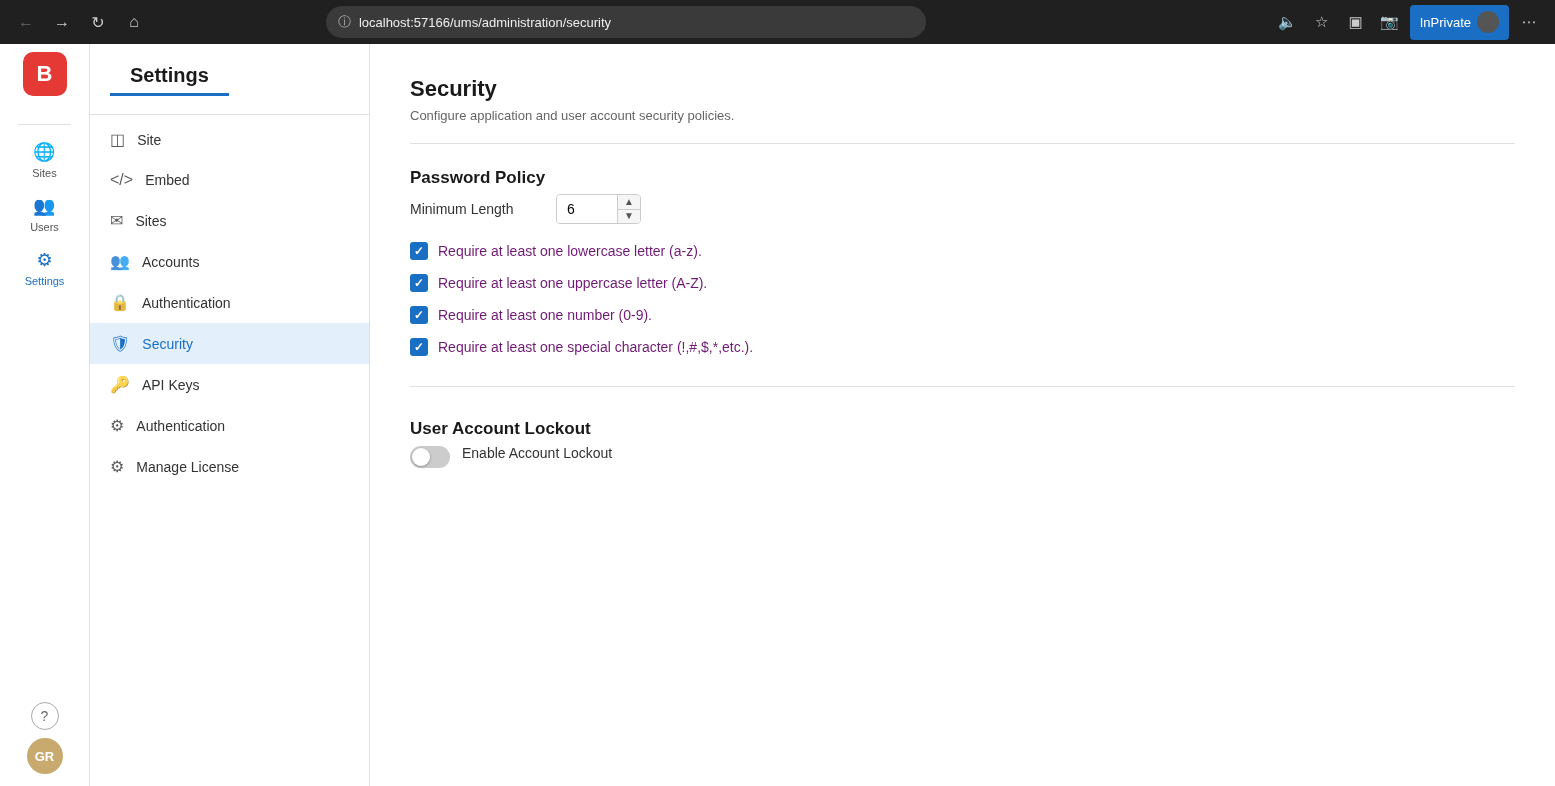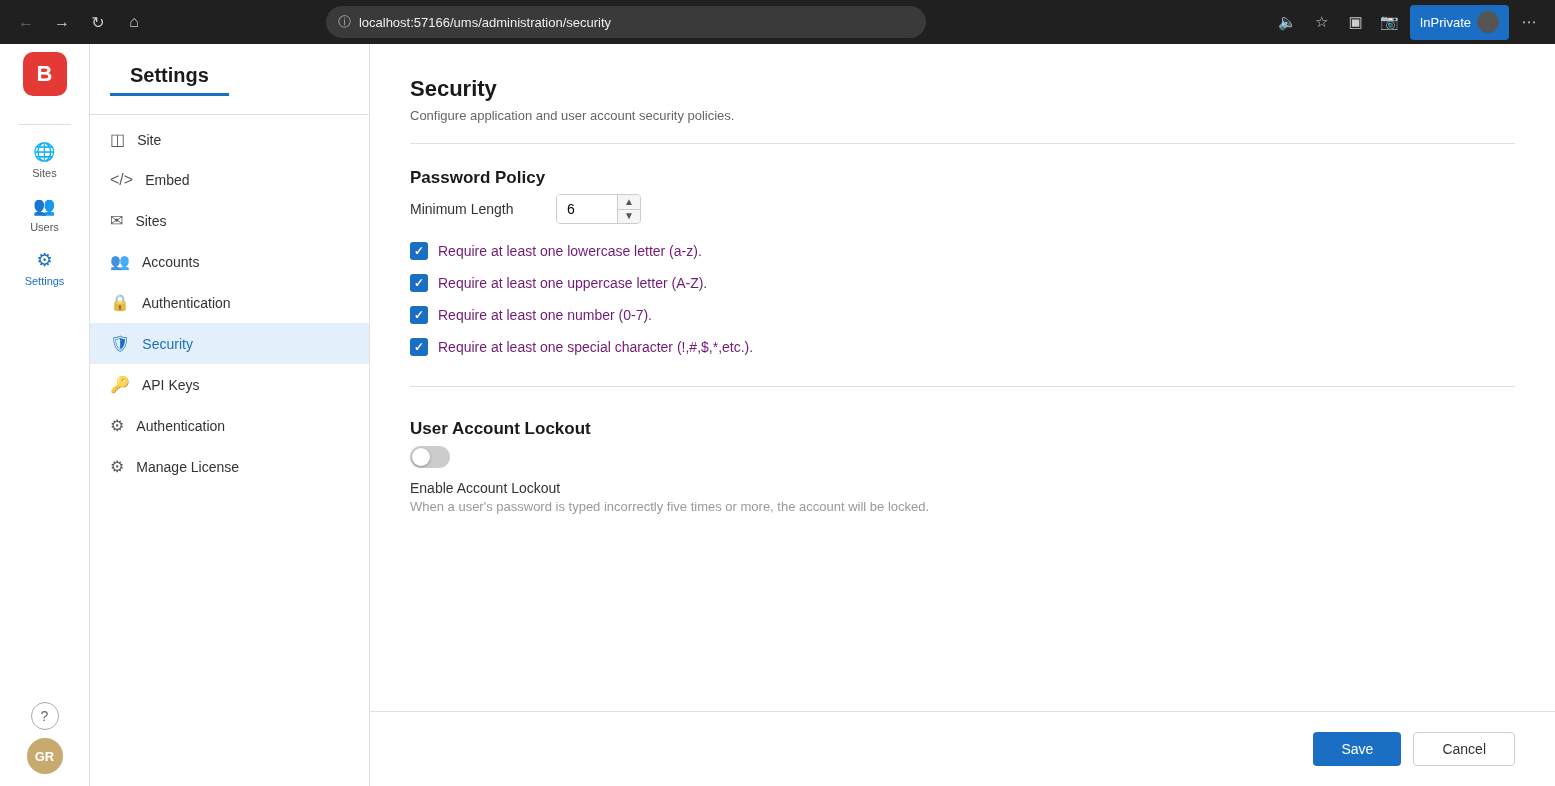--- a/index.html
+++ b/index.html
@@ -310,21 +310,20 @@
       font-size: 14px;
       color: #701a75;
     }
 
     
     .toggle-row {
       display: flex;
       align-items: flex-start;
       gap: 12px;
       margin-bottom: 8px;
-      flex-direction: column;
     }
     .toggle-switch {
       width: 40px; height: 22px;
       background: #ccc;
       border-radius: 11px;
       position: relative;
       cursor: pointer;
       flex-shrink: 0;
       margin-top: 1px;
     }
@@ -515,46 +514,41 @@
           <div class="checkbox-box">
             <span class="check-mark">✓</span>
           </div>
           <span class="checkbox-label">Require at least one uppercase letter (A-Z).</span>
         </div>
 
         <div class="checkbox-row">
           <div class="checkbox-box">
             <span class="check-mark">✓</span>
           </div>
-          <span class="checkbox-label">Require at least one number (0-7).</span>
+          <span class="checkbox-label">Require at least one number (0-9).</span>
         </div>
 
         <div class="checkbox-row">
           <div class="checkbox-box">
             <span class="check-mark">✓</span>
           </div>
           <span class="checkbox-label">Require at least one special character (!,#,$,*,etc.).</span>
         </div>
       </div>
 
       <div class="section">
         <div class="section-title">User Account Lockout</div>
 
         <div class="toggle-row">
           <div class="toggle-switch">
             <div class="toggle-knob"></div>
           </div>
           <div class="toggle-content">
             <div class="toggle-label">Enable Account Lockout</div>
-            <div class="toggle-desc">When a user's password is typed incorrectly five times or more, the account will be locked.</div>
           </div>
         </div>
       </div>
 
     </div>
 
-    <div class="footer-actions">
-      <button class="btn-save">Save</button>
-      <button class="btn-cancel">Cancel</button>
-    </div>
   </div>
 
 </div>
 
 </body></html>

